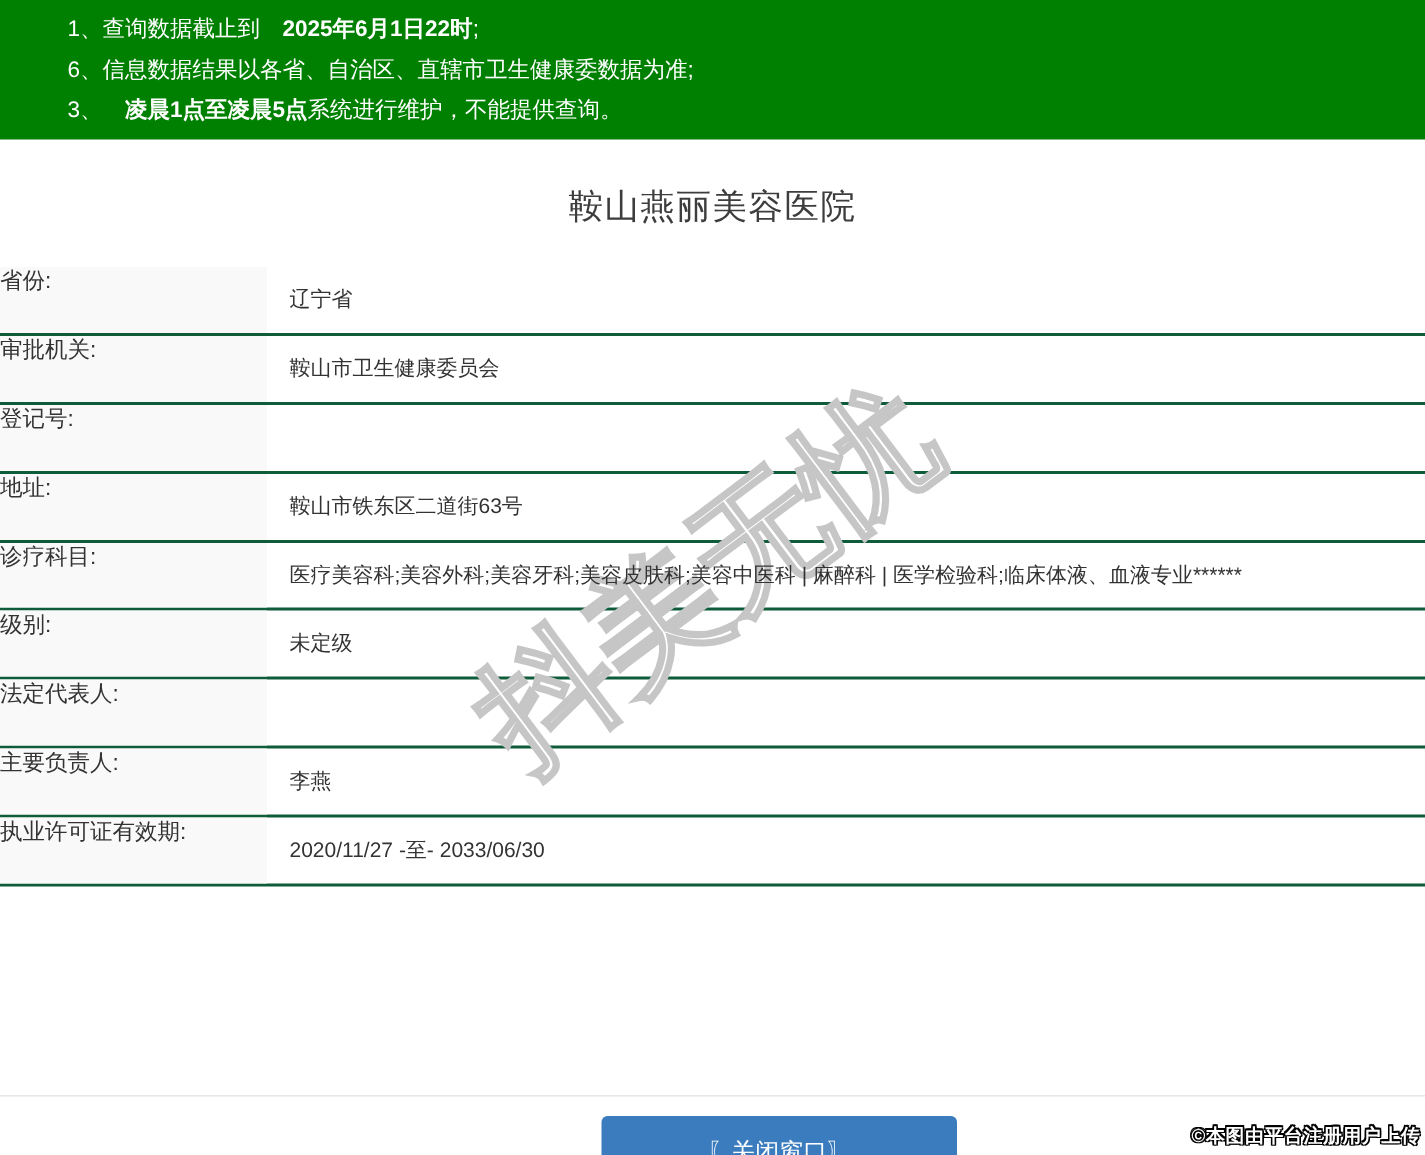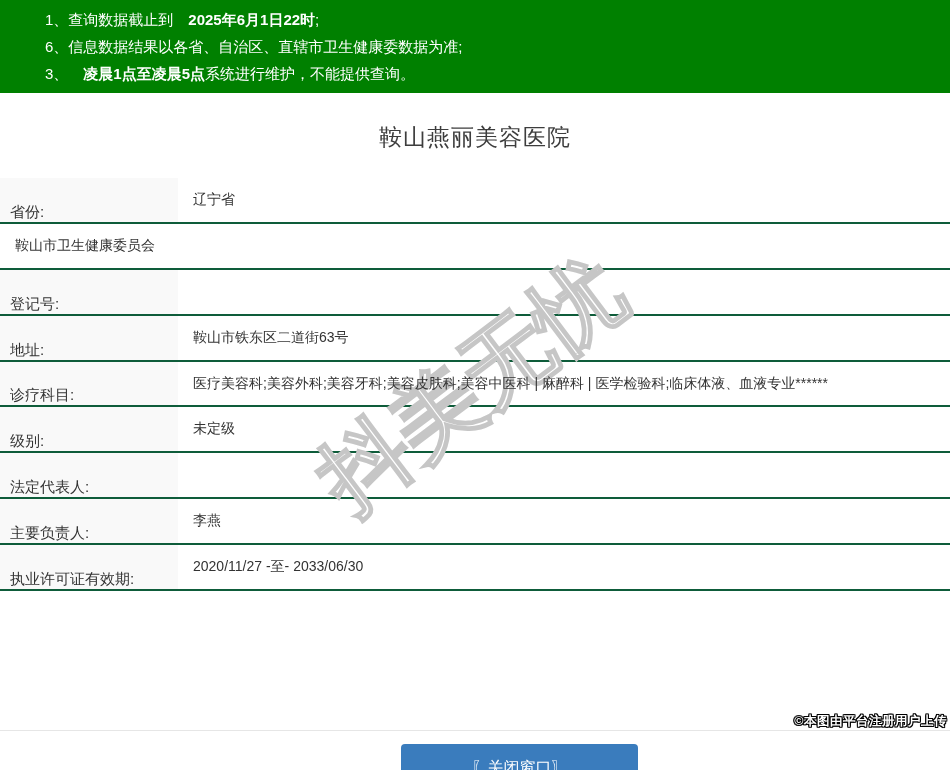--- a/index.html
+++ b/index.html
@@ -45,22 +45,22 @@
     display: flex;
     height: 45.9px;
     border-bottom: 2px solid #0e5c3a;
     align-items: center;
   }
   .cell-label {
     width: 178px;
     align-self: stretch;
     background: #f9f9f9;
     display: flex;
-    align-items: flex-end;
-    padding-left: 10px;
+    align-items: flex-start;
+    padding-left: 0;
     font-size: 15px;
     color: #333;
   }
   .cell-value {
     flex: 1;
     padding-left: 15px;
     font-size: 14px;
     color: #333;
     white-space: nowrap;
   }
@@ -98,21 +98,21 @@
     border-radius: 4px;
     color: #ffffff;
     font-size: 16px;
     font-family: "Liberation Sans", "DejaVu Sans", sans-serif;
     padding-top: 9px;
     text-align: center;
     cursor: pointer;
     z-index: 4;
   }
   .upload-credit {
-    position: absolute; right: 3px; top: 713px;
+    position: absolute; right: 3px; top: 749px;
     font-size: 12.5px;
     font-weight: bold;
     color: #ffffff;
     text-shadow:
       -1px -1px 0 #000, 1px -1px 0 #000,
       -1px 1px 0 #000, 1px 1px 0 #000,
       0 -1px 0 #000, 0 1px 0 #000,
       -1px 0 0 #000, 1px 0 0 #000;
     z-index: 4;
     letter-spacing: 0.5px;
@@ -130,20 +130,23 @@
 <div class="page-title">鞍山燕丽美容医院</div>
 
 <div class="info-table">
   <div class="row">
     <div class="cell-label">
         <span>省份:</span>
       </div>
     <div class="cell-value"><span>辽宁省</span></div>
   </div>
   <div class="row">
+    <div class="cell-label">
+        <span>审批机关:</span>
+      </div>
     <div class="cell-value"><span>鞍山市卫生健康委员会</span></div>
   </div>
   <div class="row">
     <div class="cell-label">
         <span>登记号:</span>
       </div>
   </div>
   <div class="row">
     <div class="cell-label">
         <span>地址:</span>

